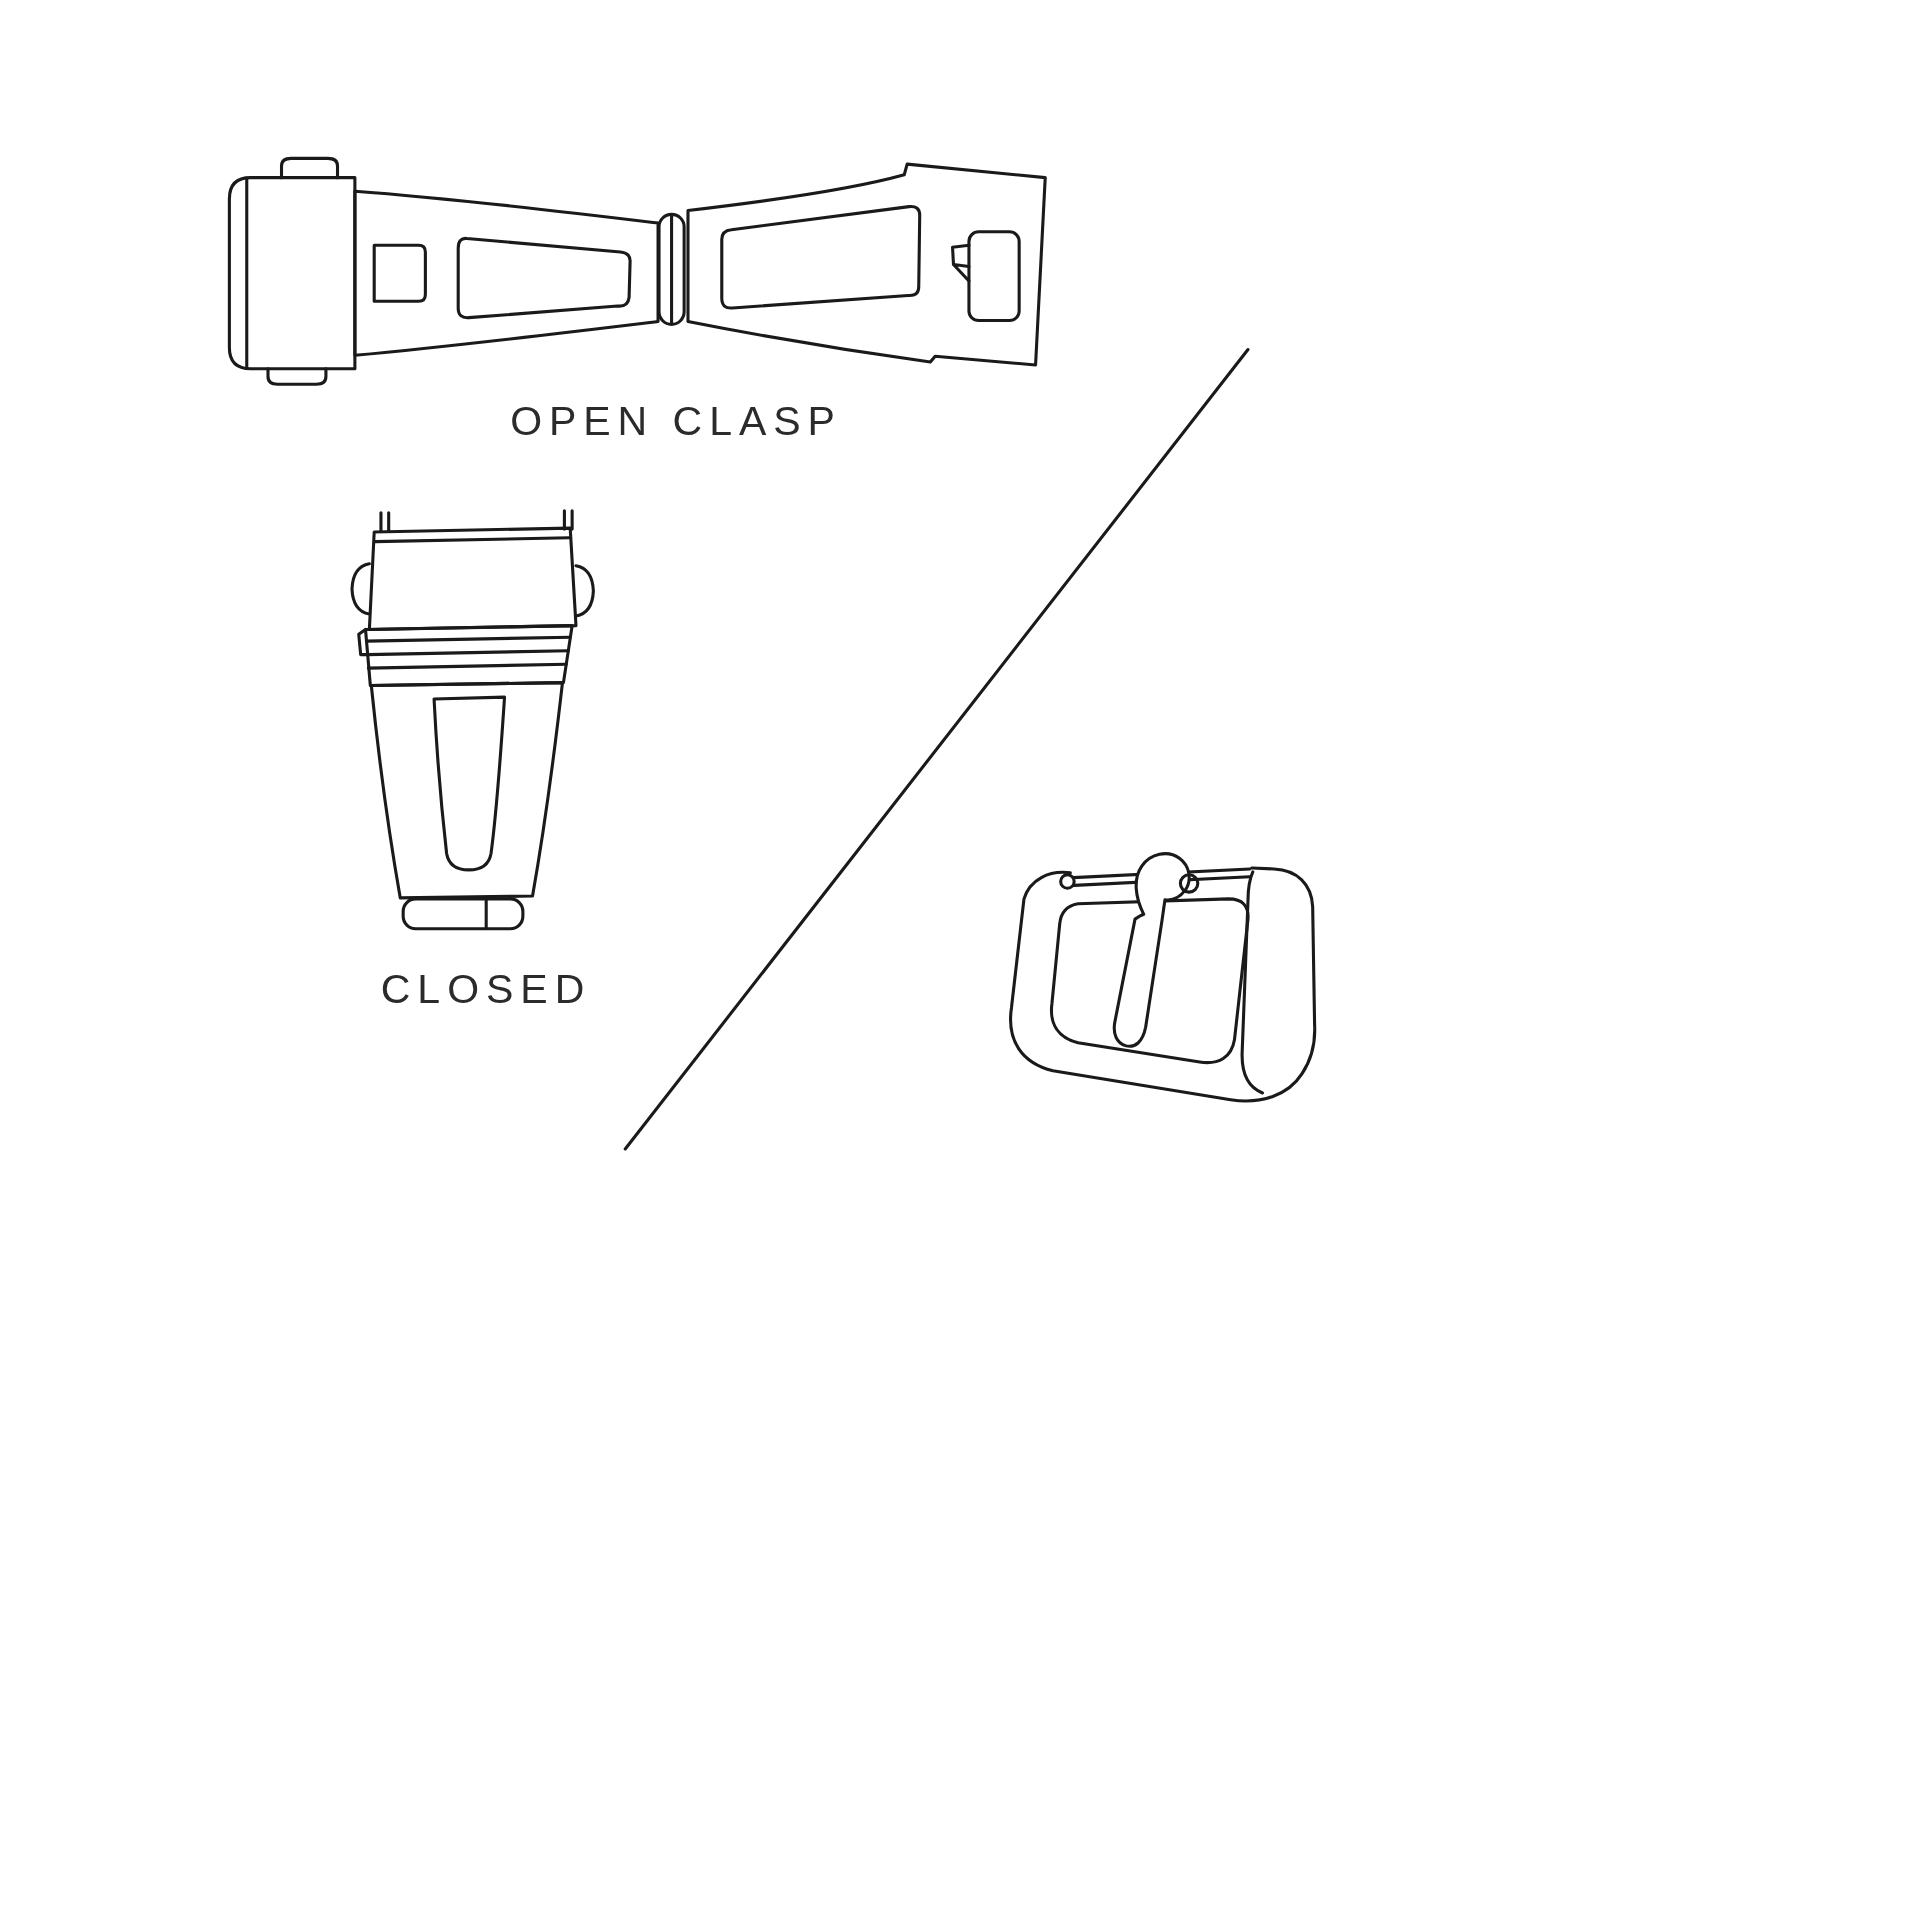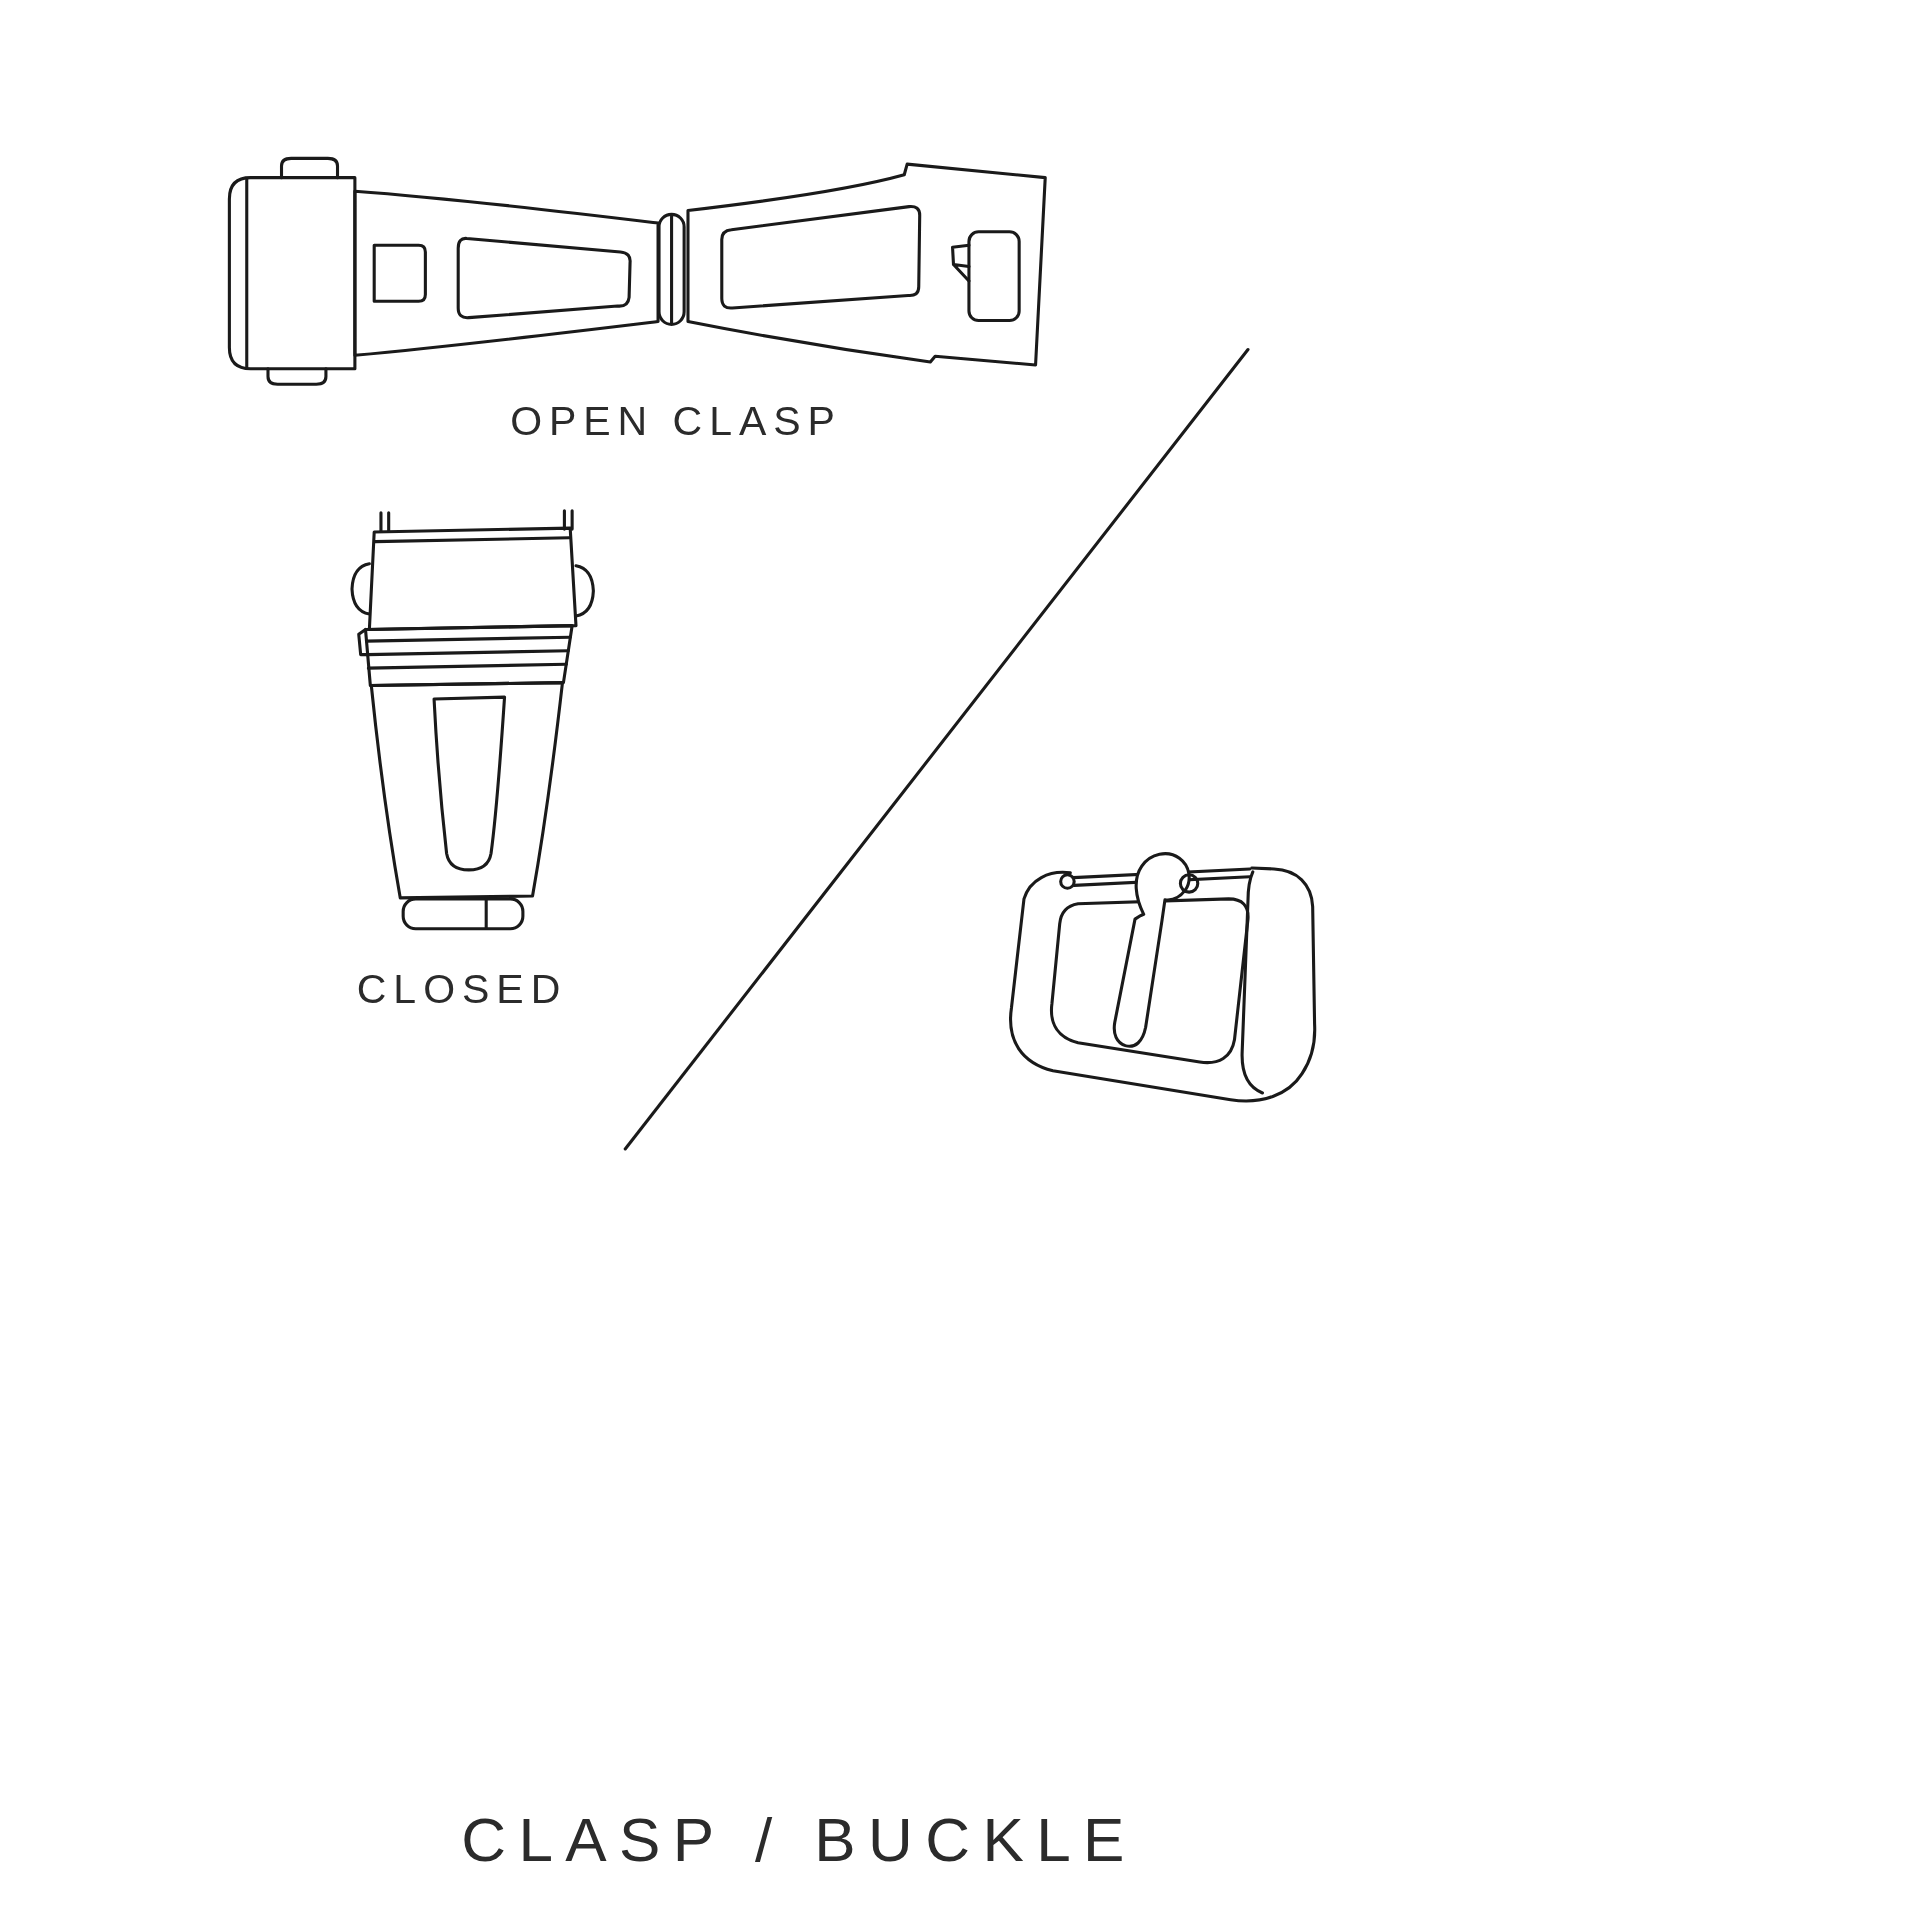--- a/index.html
+++ b/index.html
@@ -97,18 +97,17 @@
       <path d="M1066,909 L1249,900"></path>
       <path d="M1067,917 L1249,908"></path>
       <circle cx="1060" cy="913" r="7"></circle>
       <path class="solid" d="M1139,947 C1130,929 1128,910 1137,897 C1146,884 1164,880 1176,889 C1187,897 1189,912 1182,922 C1177,929 1169,933 1161,932 L1158,953 L1141,1064 C1138,1079 1130,1086 1120,1083 C1111,1080 1107,1071 1109,1059 L1130,952 C1133,950 1136,948 1139,947 Z"></path>
       <circle cx="1186" cy="915" r="9"></circle>
     </g>
   </svg>
 
   <div class="label" style="left:632px; top:398px;">OPEN CLASP</div>
 
-  <div class="label" style="left:418px; top:966px;">CLOSED</div>
+  <div class="label" style="left:442px; top:966px;">CLOSED</div>
 
-  <div class="title" style="left:755px; top:1804px;">CLASP / BUCKLE</div>
 
 </div>
 
 
 </body></html>

